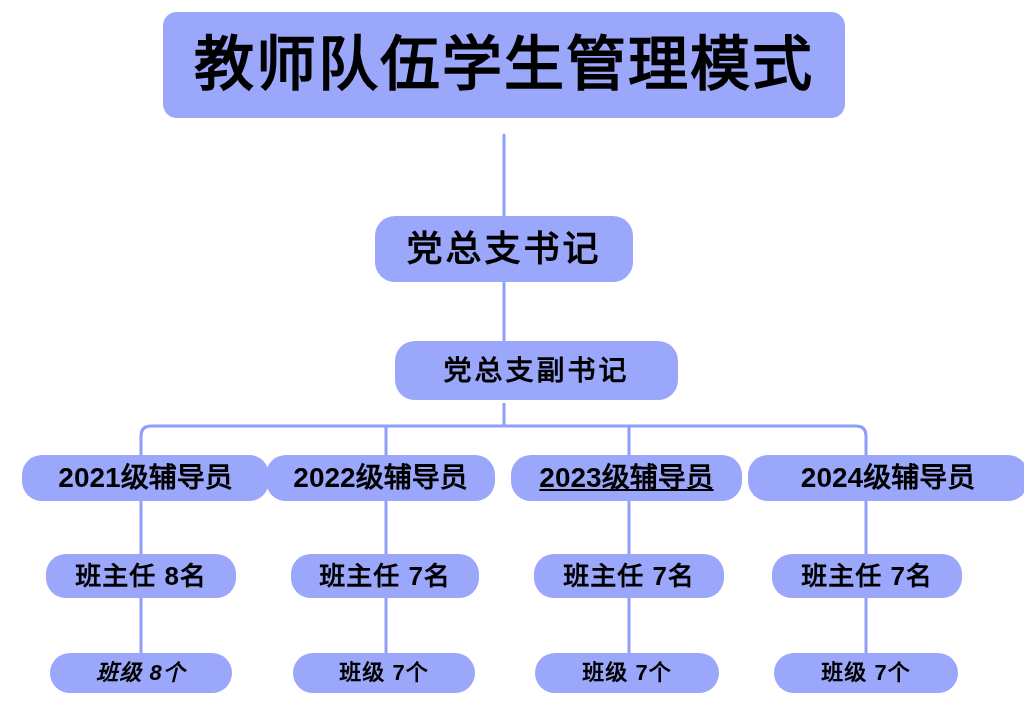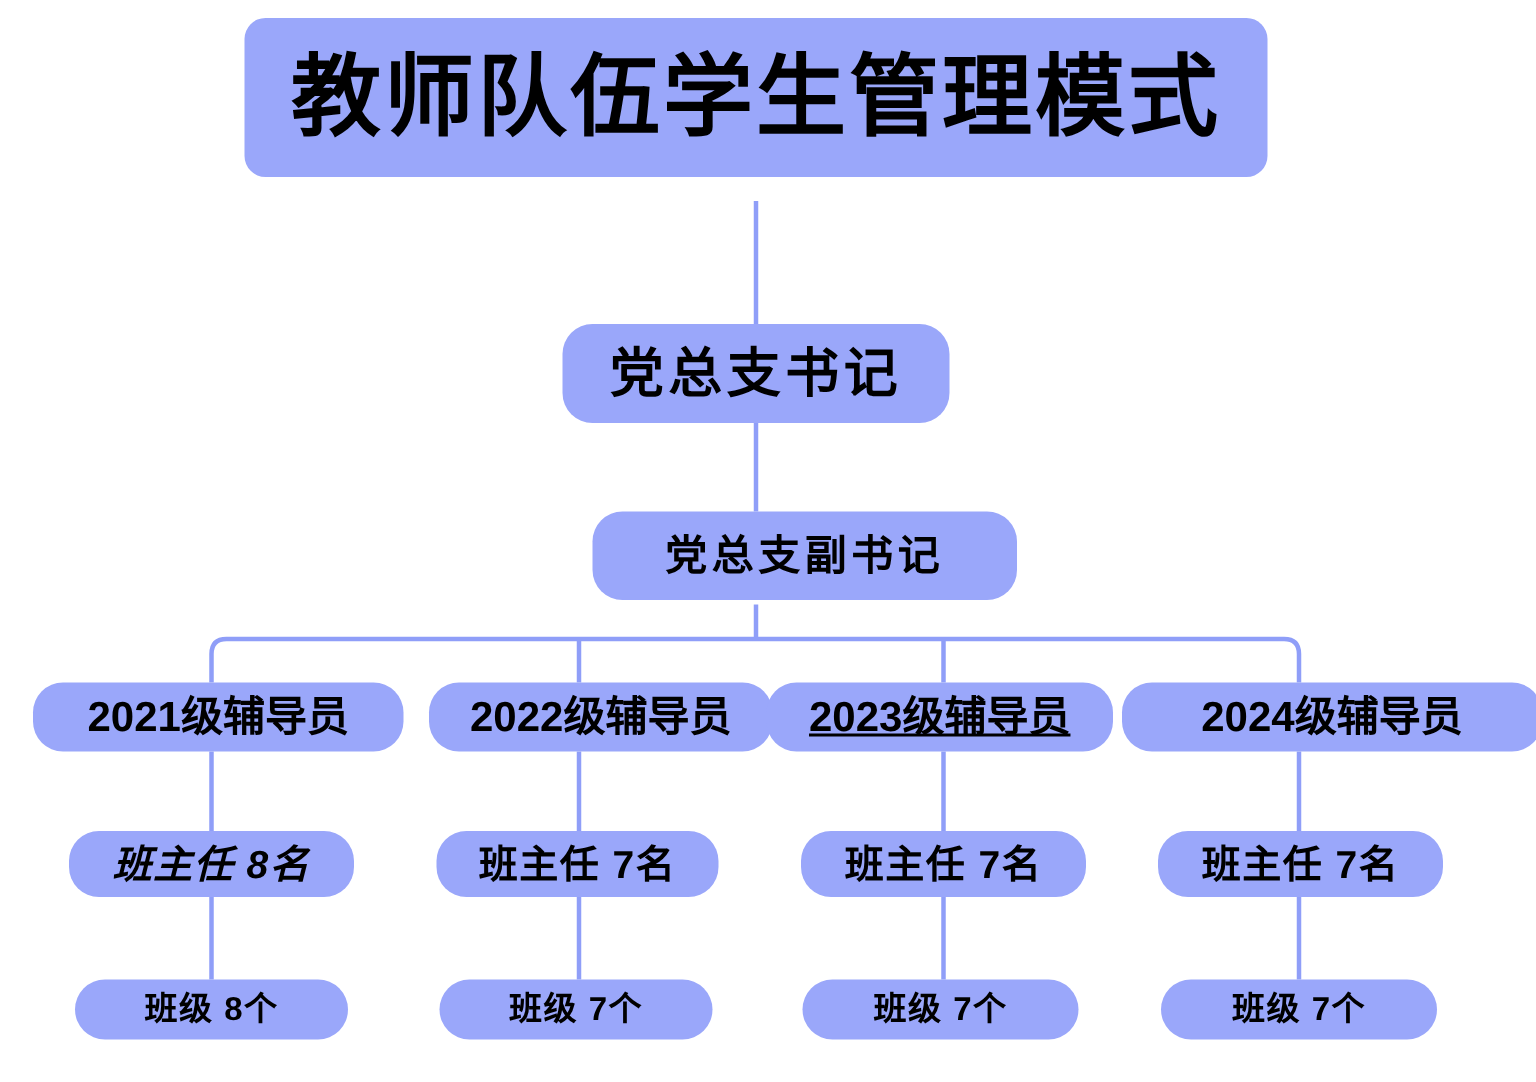--- a/index.html
+++ b/index.html
@@ -82,30 +82,30 @@
     letter-spacing: 1px;
   }
   .node-class {
     top: 653px;
     height: 40px;
     font-size: 22px;
     letter-spacing: 1px;
   }
   
   .col0.node-counselor { left: 22px;  width: 247px; }
-  .col1.node-counselor { left: 286px; width: 229px; }
+  .col1.node-counselor { left: 266px; width: 229px; }
   .col2.node-counselor { left: 511px; width: 231px; text-decoration: underline; }
   .col3.node-counselor { left: 712px; width: 280px; margin-left: 36px; }
   
-  .col0.node-headteacher { left: 46px;  width: 190px; font-style: italic; }
+  .col0.node-headteacher { left: 46px;  width: 190px; }
   .col1.node-headteacher { left: 291px; width: 188px; }
   .col2.node-headteacher { left: 534px; width: 190px; }
   .col3.node-headteacher { left: 772px; width: 190px; }
   
-  .col0.node-class { left: 50px;  width: 182px; }
+  .col0.node-class { left: 50px;  width: 182px; font-style: italic; }
   .col1.node-class { left: 293px; width: 182px; }
   .col2.node-class { left: 535px; width: 184px; }
   .col3.node-class { left: 774px; width: 184px; }
 </style>
 </head>
 <body>
 
 <div id="org-chart">
 
   <svg id="connector-layer" viewBox="0 0 1024 721" width="1024" height="721" aria-hidden="true">

